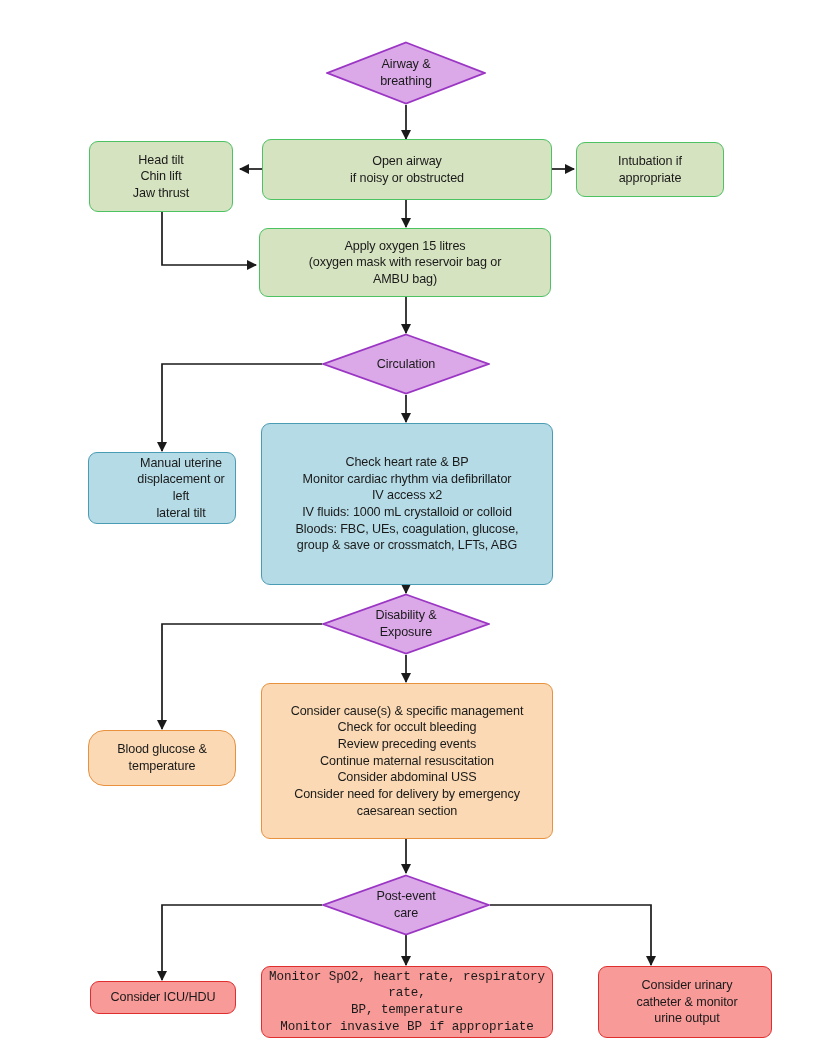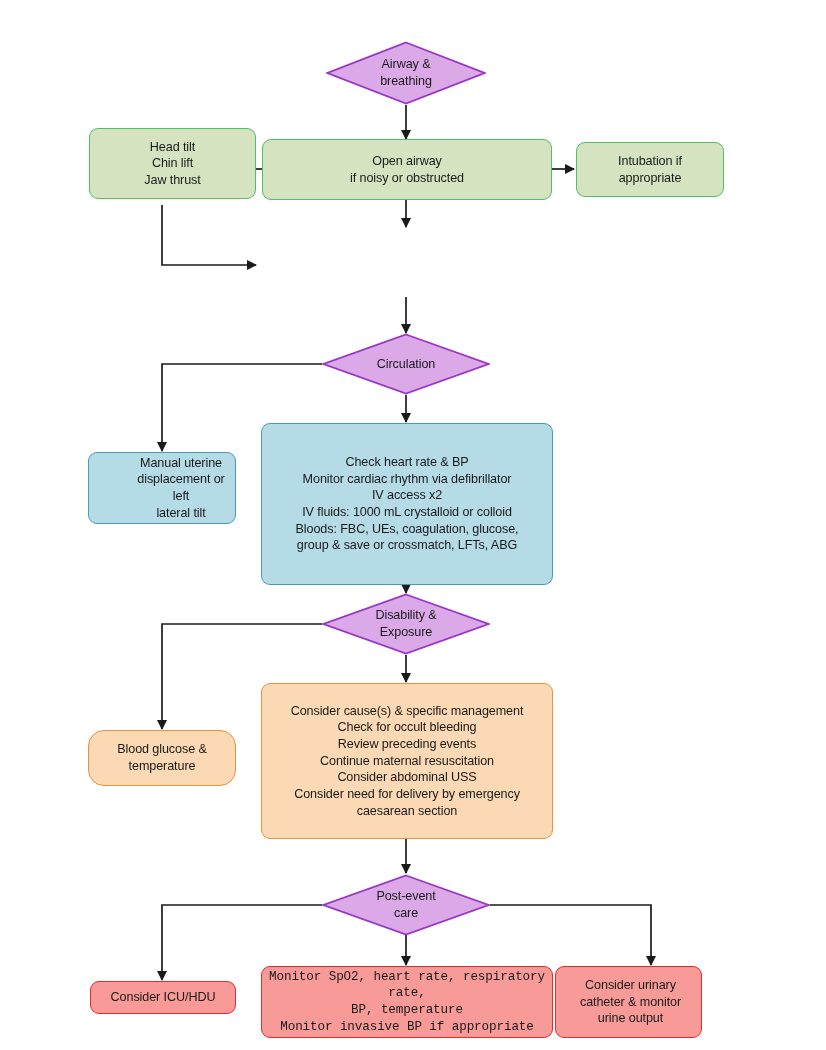--- a/index.html
+++ b/index.html
@@ -119,31 +119,36 @@
     </svg>
     <span class="dlabel">Airway &amp;
 breathing</span>
   </div>
 
   <div class="node rect green" style="left:262px; top:112px; width:290px; height:61px;">
     <span>Open airway
 if noisy or obstructed</span>
   </div>
 
-  <div class="node rect green" style="left:89px; top:101px; width:167px; height:71px;">
+  <div class="node rect green" style="left:89px; top:114px; width:144px; height:71px;">
     <span>Head tilt
 Chin lift
 Jaw thrust</span>
   </div>
 
   <div class="node rect green" style="left:576px; top:115px; width:148px; height:55px;">
     <span>Intubation if
 appropriate</span>
   </div>
 
+  <div class="node rect green" style="left:259px; top:201px; width:292px; height:69px;">
+    <span>Apply oxygen 15 litres
+(oxygen mask with reservoir bag or
+AMBU bag)</span>
+  </div>
 
   <div class="node diamond" style="left:322px; top:306px; width:168px; height:62px;">
     <svg class="dshape" viewBox="0 0 168 62" preserveAspectRatio="none">
       <polygon points="84,1.5 166.5,31 84,60.5 1.5,31" fill="#dba9e8" stroke="#9b36c4" stroke-width="1.8"></polygon>
     </svg>
     <span class="dlabel">Circulation</span>
   </div>
 
   <div class="node rect blue" style="left:261px; top:396px; width:292px; height:162px;">
     <span>Check heart rate &amp; BP
@@ -194,19 +199,19 @@
   <div class="node rect red" style="left:90px; top:954px; width:146px; height:33px;">
     <span>Consider ICU/HDU</span>
   </div>
 
   <div class="node rect red" style="left:261px; top:939px; width:292px; height:72px;font-family:Liberation Mono, monospace;">
     <span>Monitor SpO2, heart rate, respiratory rate,
 BP, temperature
 Monitor invasive BP if appropriate</span>
   </div>
 
-  <div class="node rect red" style="left:555px; top:939px; width:147px; height:72px;padding-left:10px;">
+  <div class="node rect red" style="left:598px; top:939px; width:174px; height:72px;padding-left:10px;">
     <span>Consider urinary
 catheter &amp; monitor
 urine output</span>
   </div>
 
 </div>
 
 </body></html>

